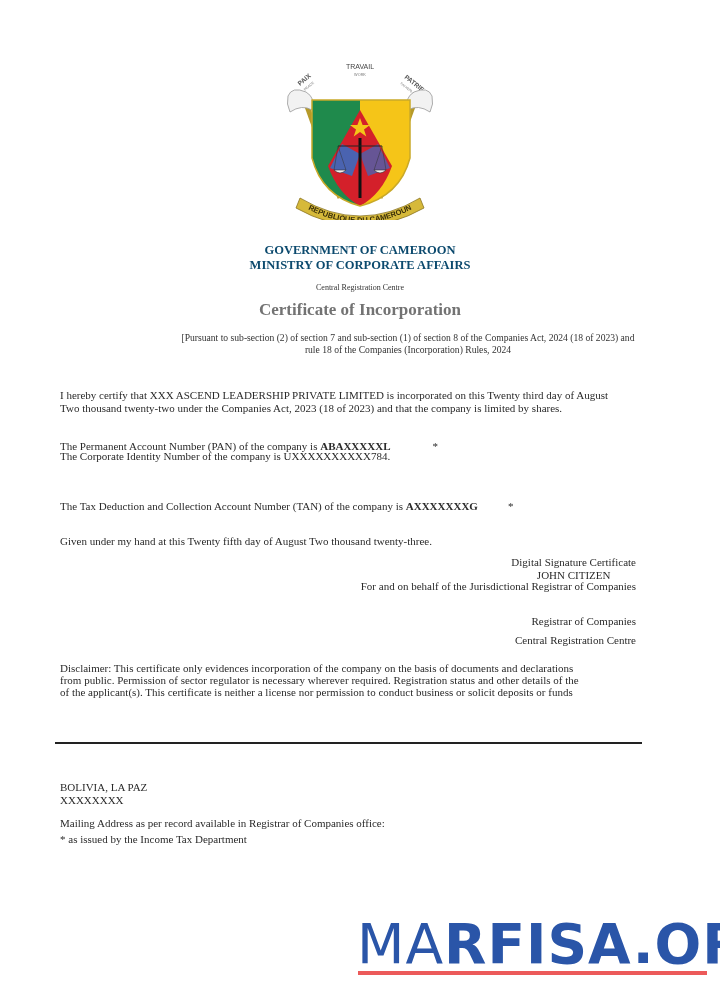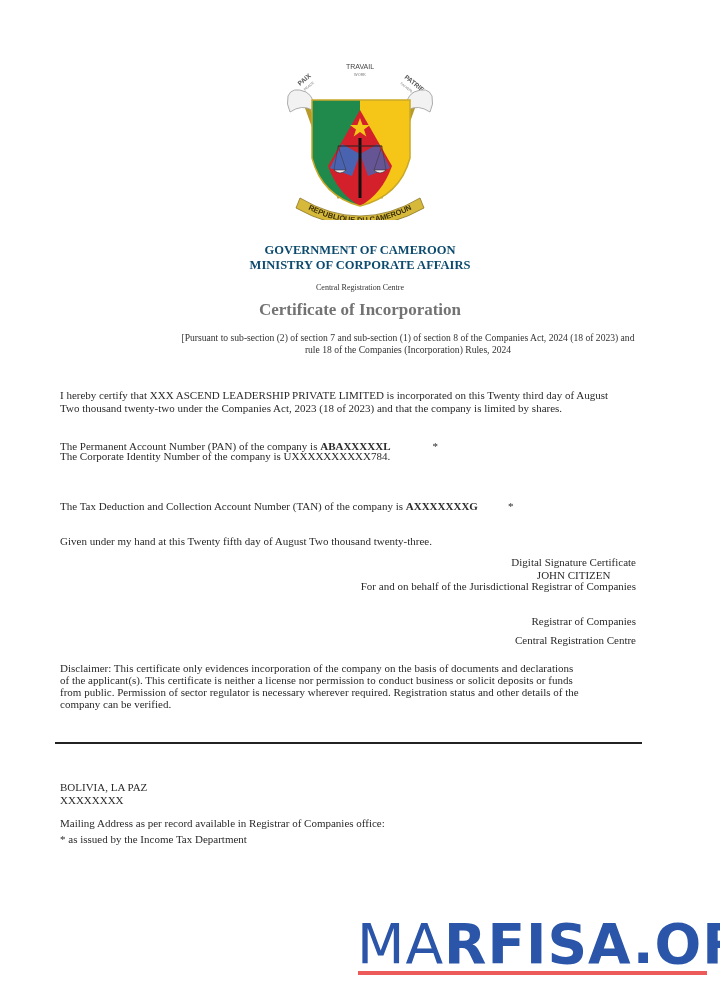--- a/index.html
+++ b/index.html
@@ -96,23 +96,22 @@
 <div class="abs right" style="top:556px;">
   <div>Digital Signature Certificate</div>
   <div>JOHN CITIZEN</div>
 </div>
 <div class="abs right" style="top:580px;">For and on behalf of the Jurisdictional Registrar of Companies</div>
 <div class="abs right" style="top:615px;">Registrar of Companies</div>
 <div class="abs right" style="top:634px;">Central Registration Centre</div>
 
 <div class="abs disc" style="top:662px;">
   <div>Disclaimer: This certificate only evidences incorporation of the company on the basis of documents and declarations</div>
+  <div>from public. Permission of sector regulator is necessary wherever required. Registration status and other details of the</div>
   <div>of the applicant(s). This certificate is neither a license nor permission to conduct business or solicit deposits or funds</div>
-  <div>from public. Permission of sector regulator is necessary wherever required. Registration status and other details of the</div>
-  <div>company can be verified.</div>
 </div>
 
 <div class="abs rule"></div>
 
 <div class="abs para" style="top:797px;margin-top:20px;">Mailing Address as per record available in Registrar of Companies office:</div>
 <div class="abs para" style="top:781px;">
   <div>BOLIVIA,  LA PAZ</div>
   <div>XXXXXXXX</div>
 </div>
 <div class="abs para" style="top:833px;">* as issued by the Income Tax Department</div>

